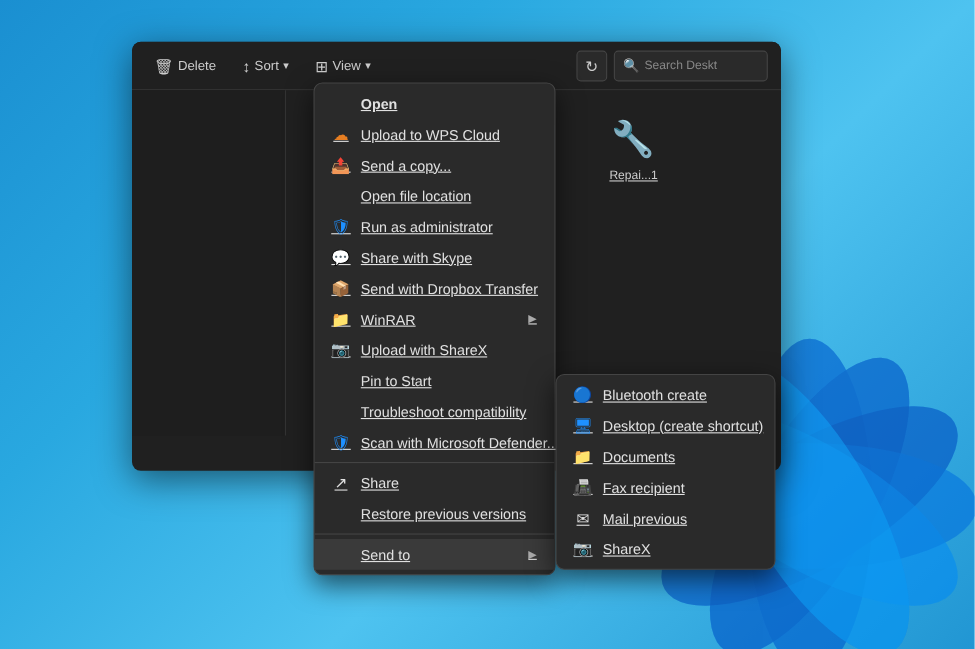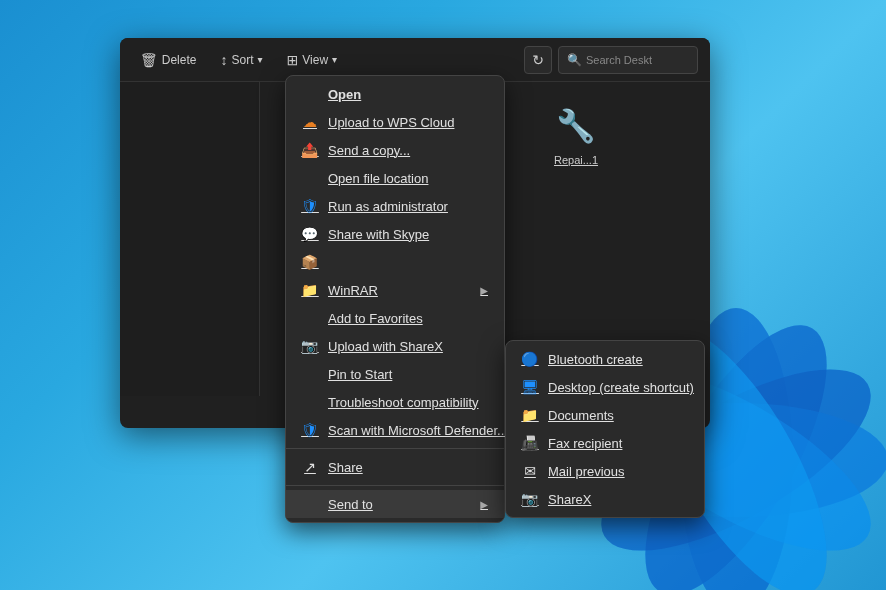--- a/index.html
+++ b/index.html
@@ -345,51 +345,52 @@
   <div class="menu-item">
     <span class="menu-icon icon-blue">🛡</span>
     <span>Run as administrator</span>
   </div>
   <div class="menu-item">
     <span class="menu-icon icon-blue">💬</span>
     <span>Share with Skype</span>
   </div>
   <div class="menu-item">
     <span class="menu-icon icon-blue">📦</span>
+    <span>Send with Dropbox Transfer</span>
   </div>
   <div class="menu-item">
     <span class="menu-icon">📁</span>
     <span>WinRAR</span>
     <span class="menu-arrow">▶</span>
   </div>
   <div class="menu-item">
-    <span class="menu-icon"></span>
-    <span>Add to Favorites</span>
-  </div>
-  <div class="menu-item">
     <span class="menu-icon icon-cyan">📷</span>
     <span>Upload with ShareX</span>
   </div>
   <div class="menu-item">
     <span class="menu-icon"></span>
     <span>Pin to Start</span>
   </div>
   <div class="menu-item">
     <span class="menu-icon"></span>
     <span>Troubleshoot compatibility</span>
   </div>
   <div class="menu-item">
     <span class="menu-icon icon-blue">🛡</span>
     <span>Scan with Microsoft Defender...</span>
   </div>
   <div class="menu-separator"></div>
   <div class="menu-item">
     <span class="menu-icon">↗</span>
     <span>Share</span>
   </div>
+  <div class="menu-item">
+    <span class="menu-icon"></span>
+    <span>Restore previous versions</span>
+  </div>
   <div class="menu-separator"></div>
   <div class="menu-item" style="background:#3a3a3a;">
     <span class="menu-icon"></span>
     <span>Send to</span>
     <span class="menu-arrow">▶</span>
   </div>
 
 </div>
 
 <div class="submenu">

